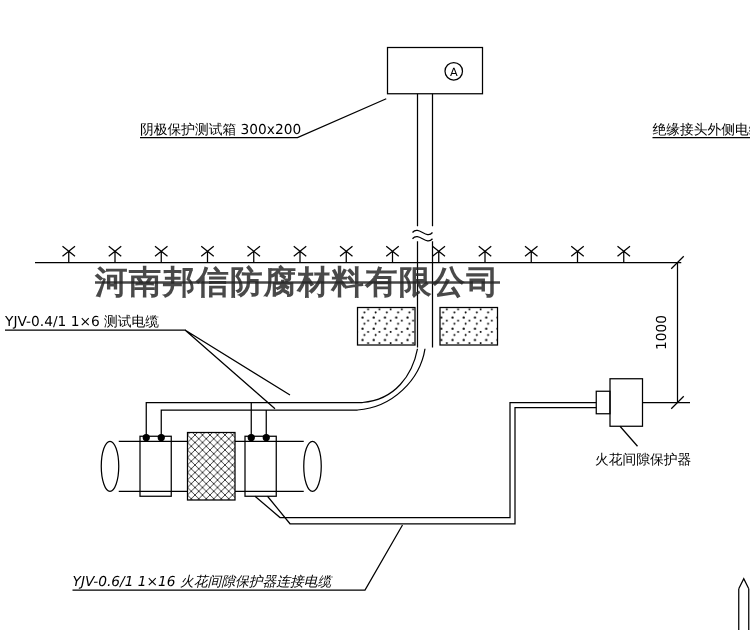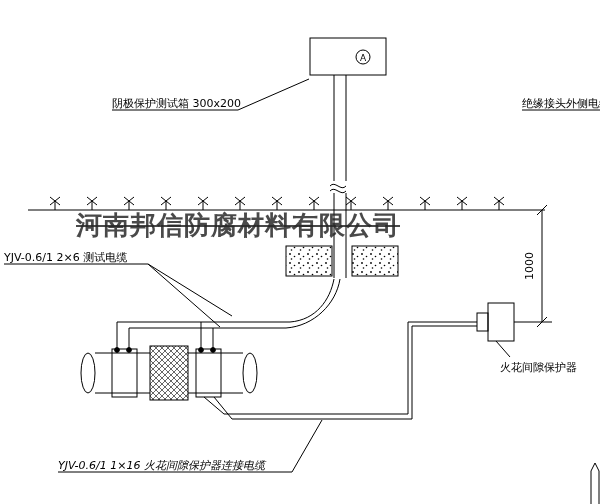--- a/index.html
+++ b/index.html
@@ -123,17 +123,17 @@
       <path d="M591,471 L595,463 L599,471"></path>
       <line x1="591" y1="471" x2="591" y2="504"></line>
       <line x1="599" y1="471" x2="599" y2="504"></line>
     </g>
   </svg>
 
   <div id="watermark">河南邦信防腐材料有限公司</div>
 
   <div class="lbl" style="left:112px;top:96px;">阴极保护测试箱 300x200</div>
   <div class="lbl" style="left:522px;top:96px;">绝缘接头外侧电缆</div>
-  <div class="lbl" style="left:4px;top:250px;">YJV-0.6/1 2×6  测试电缆</div>
+  <div class="lbl" style="left:4px;top:250px;">YJV-0.4/1 1×6  测试电缆</div>
   <div class="lbl" style="left:58px;top:458px;font-style:italic;">YJV-0.6/1 1×16  火花间隙保护器连接电缆</div>
-  <div class="lbl" style="left:476px;top:360px;margin-left:24px;">火花间隙保护器</div>
+  <div class="lbl" style="left:476px;top:360px;">火花间隙保护器</div>
 
 </div>
 
 </body></html>

